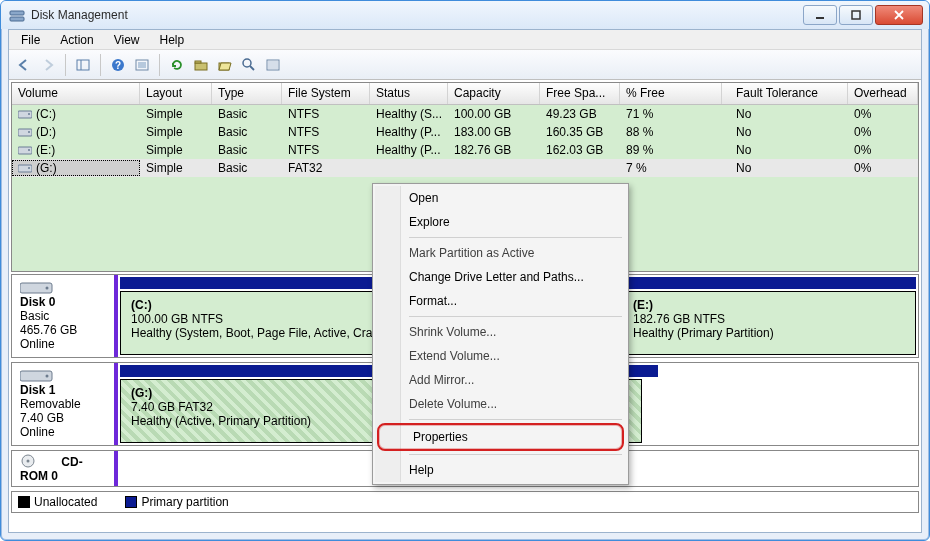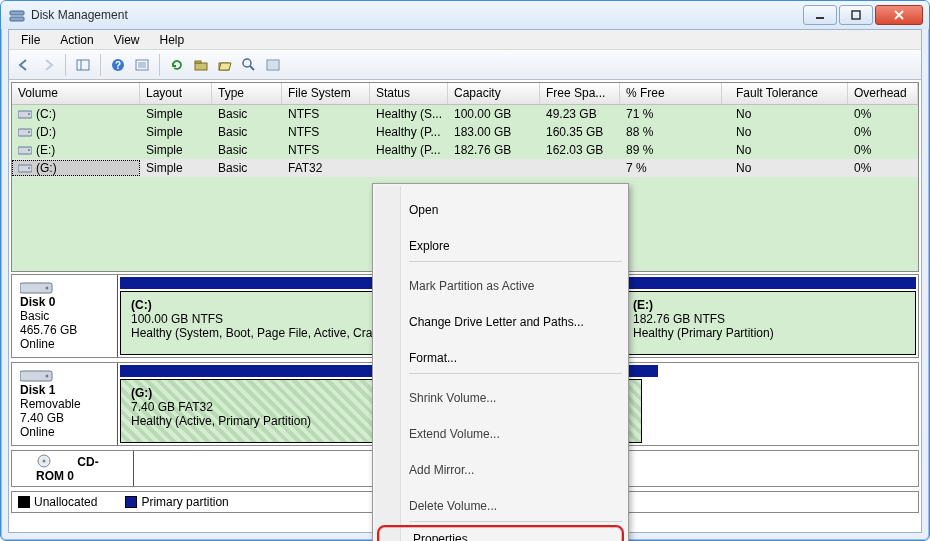--- a/index.html
+++ b/index.html
@@ -58,21 +58,21 @@
   .vol-row.selected-row{background:#e8e8e8;}
   .vc{padding:0 6px;overflow:hidden;white-space:nowrap;}
   .vol-row.selected-row .vc.sel{background:#cfcfcf;border:1px dotted #000; height:16px; line-height:14px; padding:0 5px;}
   .drive-icon{width:14px;height:11px;display:inline-block;margin-right:4px;vertical-align:-1px;}
   .vol-pad{height:94px;}
 
   
   .disk-area{margin:2px;}
   .disk-row{display:flex; border:1px solid #888; margin-bottom:4px; min-height:78px; background:#fff;}
   .disk-row.small{min-height:24px;}
-  .disk-label{width:106px; border-right:1px solid #6d28d9; padding:6px 8px;}
+  .disk-label{width:106px; border-right:4px solid #6d28d9; padding:6px 8px;}
   .disk-label b{display:block;}
   .disk-label .icon{width:36px;height:12px;display:inline-block;vertical-align:-2px;margin-right:2px;}
   .vol-graphic-wrap{flex:1; display:flex; flex-direction:column;}
   .blue-strip{height:12px;background:#0b1b92;margin:2px 2px 0 2px;}
   .vol-boxes{display:flex; gap:2px; padding:2px; flex:1;}
   .vol-box{border:1px solid #000; flex:1; background:#d4edd0; padding:6px 10px; position:relative;}
   .vol-box b{display:block;}
   .hatched{
     background: repeating-linear-gradient(45deg,#d4edd0 0,#d4edd0 4px,#b9dab4 4px,#b9dab4 8px);
   }
@@ -82,21 +82,21 @@
   .swatch{width:12px;height:12px;display:inline-block;border:1px solid #000;margin-right:4px;vertical-align:-2px;}
   .sw-black{background:#000;} .sw-blue{background:#0b1b92;}
 
   
   .ctx-menu{
     position:absolute; left:363px; top:153px; width:257px;
     background:#f4f4f4; border:1px solid #9b9b9b; box-shadow:2px 3px 6px rgba(0,0,0,0.3);
     padding:2px;
   }
   .ctx-menu .gutter{position:absolute;left:2px;top:2px;bottom:2px;width:26px;background:#eee;border-right:1px solid #ddd;}
-  .ctx-item{position:relative; padding:5px 10px 5px 34px;margin-top:12px;}
+  .ctx-item{position:relative; padding:5px 10px 5px 34px;}
   .ctx-item.disabled{color:#404040;}
   .ctx-sep{height:1px;background:#d0d0d0;margin:3px 4px 3px 34px;}
   .ctx-item.highlight{
     border:2px solid #d42020; border-radius:8px; margin:1px 2px;
     box-shadow: inset 0 0 0 1px rgba(212,32,32,0.3);
   }
 
 </style>
 </head>
 <body>
@@ -326,21 +326,21 @@
           <div class="vol-boxes">
             <div class="vol-box hatched" style="flex:0 0 522px">
               <b>(G:)</b>
               <div>7.40 GB FAT32</div>
               <div>Healthy (Active, Primary Partition)</div>
             </div>
           </div>
         </div>
       </div>
 
-      <div class="disk-row small" style="min-height:26px;padding-left:16px;">
+      <div class="disk-row small" style="min-height:26px;">
         <div class="disk-label" style="padding:3px 8px;">
           <span class="icon"><svg width="18" height="14">
                 <circle cx="8" cy="7" r="6" fill="#e9ecef" stroke="#7b858f"></circle>
                 <circle cx="8" cy="7" r="1.5" fill="#7b858f"></circle>
               </svg></span>
           <b style="display:inline">CD-ROM 0</b>
         </div>
         <div style="flex:1"></div>
       </div>
     </div>

